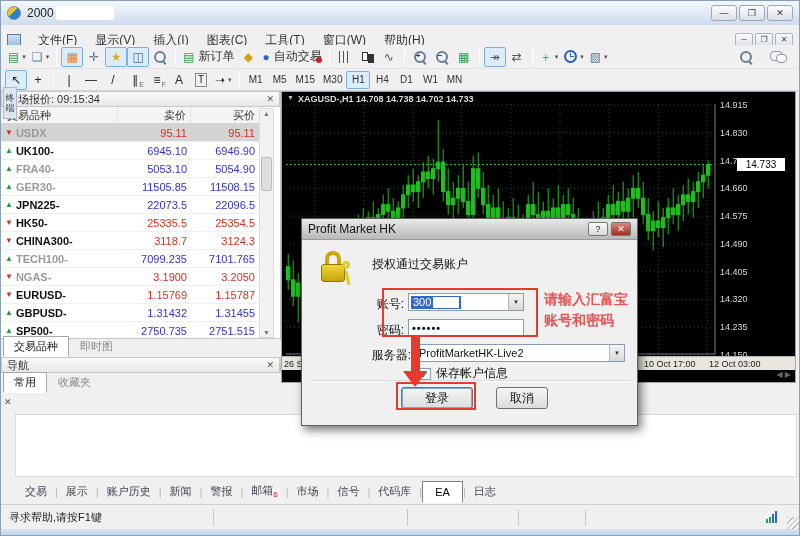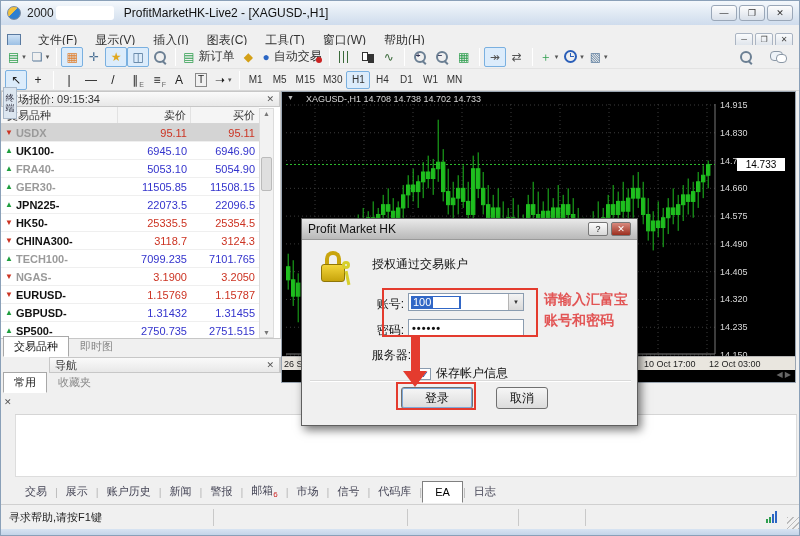--- a/index.html
+++ b/index.html
@@ -84,27 +84,27 @@
   .p-blue { color:#3333cc; } .p-red { color:#cc3322; }
   #mw-scroll { position:absolute; right:6px; top:17px; width:15px; height:230px; background:#f2f2f2; border:1px solid #dcdcdc; font-size:7px; color:#777; }
   #mw-scroll .sa { position:absolute; left:0; width:13px; text-align:center; }
   #mw-thumb { position:absolute; left:1px; top:48px; width:11px; height:34px; background:#dfdfdf; border:1px solid #bbb; border-radius:2px; }
   .tab-strip { position:absolute; display:flex; align-items:flex-end; font-size:11px; }
   #mw-tabs { left:0; top:247px; width:280px; height:19px; background:#f0f0f0; border-top:1px solid #c7c7c7; padding-left:2px; }
   .tab { padding:2px 10px; color:#888; border:1px solid transparent; }
   .tab.active { background:#fff; border:1px solid #a8a8a8; border-bottom-color:#fff; color:#111; }
 
   
-  #navigator { position:absolute; left:0; top:356px; width:280px; height:36px; background:#f0f0f0; border-right:1px solid #c7c7c7;padding-left:48px; }
+  #navigator { position:absolute; left:0; top:356px; width:280px; height:36px; background:#f0f0f0; border-right:1px solid #c7c7c7; }
   #nav-tabs { left:0; top:16px; width:280px; height:20px; padding-left:2px; background:#f0f0f0; }
 
   
   #chart-window { position:absolute; left:280px; top:90px; width:515px; height:292px; background:#000; border:1px solid #9aa5b1; }
   #chart-svg { position:absolute; left:0; top:0; }
-  #chart-legend { position:absolute; left:5px; top:2px; color:#d8d8d8; font-size:9px; display:flex; gap:12px; align-items:flex-start; }
+  #chart-legend { position:absolute; left:5px; top:2px; color:#d8d8d8; font-size:9px; display:flex; gap:4px; align-items:flex-start;font-weight:bold; }
   #chart-legend .cl-dd { font-size:7px; color:#bbb; }
   #time-axis { position:absolute; left:0; top:264px; width:513px; height:14px; background:#e9e6df; border-top:1px solid #b8b8b8;
     font-size:9px; color:#222; }
   #time-axis span { position:absolute; top:2px; }
   #chart-hscroll { position:absolute; right:4px; top:278px; font-size:8px; color:#666; }
   #price-tag { position:absolute; left:455px; width:48px; height:13px; background:#fff; color:#000; font-size:10px;
     text-align:center; line-height:13px; }
 
   
   #terminal { position:absolute; left:0; top:392px; width:800px; height:86px; background:#f0f0f0; }
@@ -176,21 +176,20 @@
 </style>
 </head>
 <body>
 
 <div id="app">
 
   <div class="titlebar">
     <span class="app-logo"></span>
     <span class="title-acct">2000</span>
     <span class="title-censor"></span>
-    <span class="title-text">ProfitMarketHK-Live2 - [XAGUSD-,H1]</span>
     <span class="win-btns">
       <span class="win-btn">—</span>
       <span class="win-btn">❐</span>
       <span class="win-btn">✕</span>
     </span>
   </div>
 
   <div class="menubar">
     <span class="child-icon"></span>
     <span id="menu-items" style="display:flex;">
@@ -761,30 +760,34 @@
     <div id="dlg-lock">
       <span id="lock-shackle"></span>
         <span id="lock-body"></span>
         <span id="lock-key"></span>
     </div>
     <div id="dlg-heading">授权通过交易账户</div>
 
     <span class="fld-label" style="left:42px; top:77px;">账号:</span>
     <div class="combo" id="login-input">
       <span id="login-sel">
-        <span>100</span>
+        <span>300</span>
         <span id="login-censor"></span>
       </span>
       <span class="dd-btn">▼</span>
     </div>
 
     <span class="fld-label" style="left:42px; top:103px;">密码:</span>
     <div class="txt" id="pwd-input">••••••</div>
 
     <span class="fld-label" style="left:49px; top:128px;">服务器:</span>
+    <div class="combo" id="server-combo">
+      <span>ProfitMarketHK-Live2</span>
+      <span class="dd-btn">▼</span>
+    </div>
 
     <div id="chk-row">
       <span id="chk-box">✓</span>
       <span>保存帐户信息</span>
     </div>
     <div id="dlg-sep"></div>
     <div class="dlg-push" id="btn-login">登录</div>
     <div class="dlg-push" id="btn-cancel">取消</div>
   </div>
 

